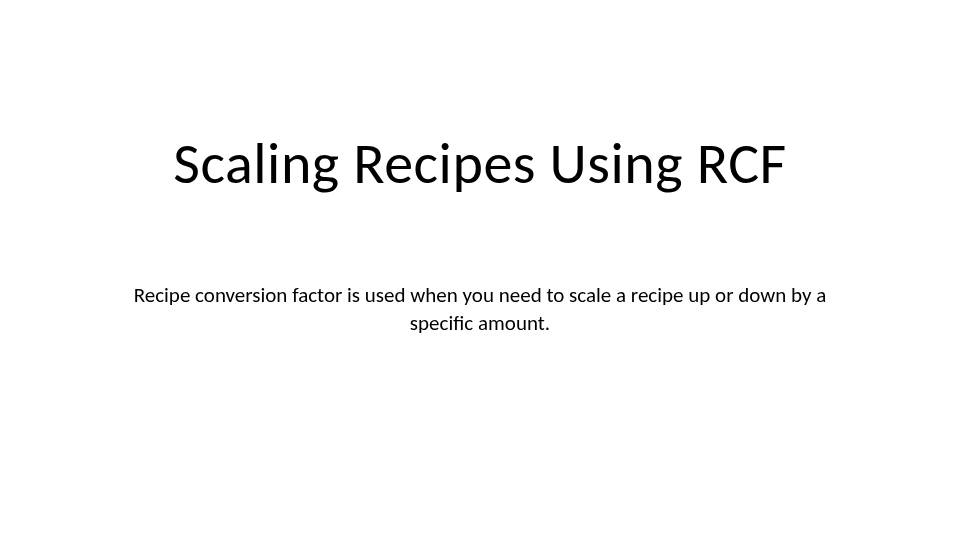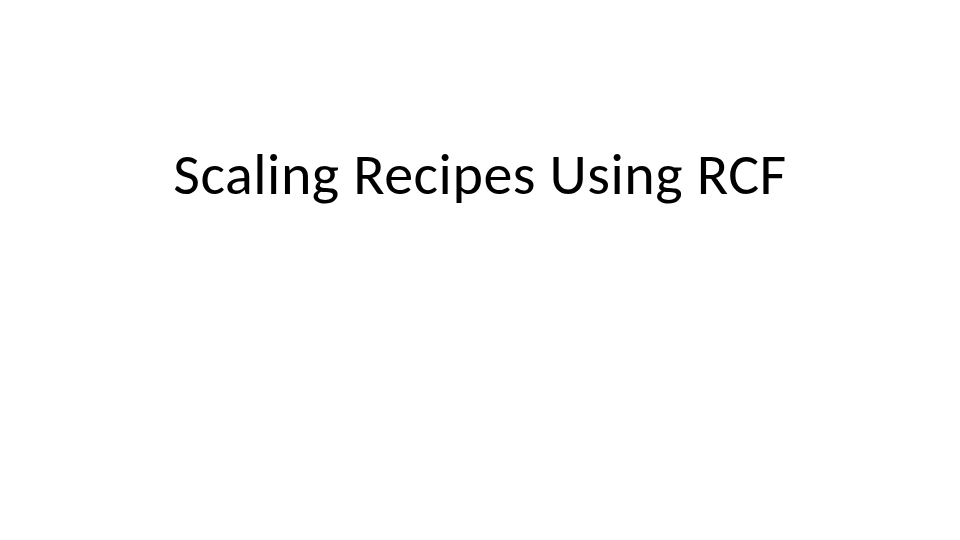--- a/index.html
+++ b/index.html
@@ -14,21 +14,21 @@
       font-family: Calibri, "Segoe UI", Arial, sans-serif;
       color: #000000;
       position: relative;
     }
     .slide-container {
       width: 100%;
       height: 100%;
       display: flex;
       flex-direction: column;
       align-items: center;
-      padding: 11px 100px;
+      padding: 0 100px;
     }
     .slide-title {
       font-size: 58px;
       font-weight: 400;
       margin-top: 128px;
       text-align: center;
       letter-spacing: 0.5px;
     }
     .slide-body {
       font-size: 21px;
@@ -37,13 +37,14 @@
       text-align: center;
       line-height: 1.35;
       max-width: 720px;
     }
   </style>
 </head>
 <body>
 
 <div class="slide-container">
   <h1 class="slide-title">Scaling Recipes Using RCF</h1>
+  <p class="slide-body">Recipe conversion factor is used when you need to scale a recipe up or down by a specific amount.</p>
 </div>
 
 </body></html>

